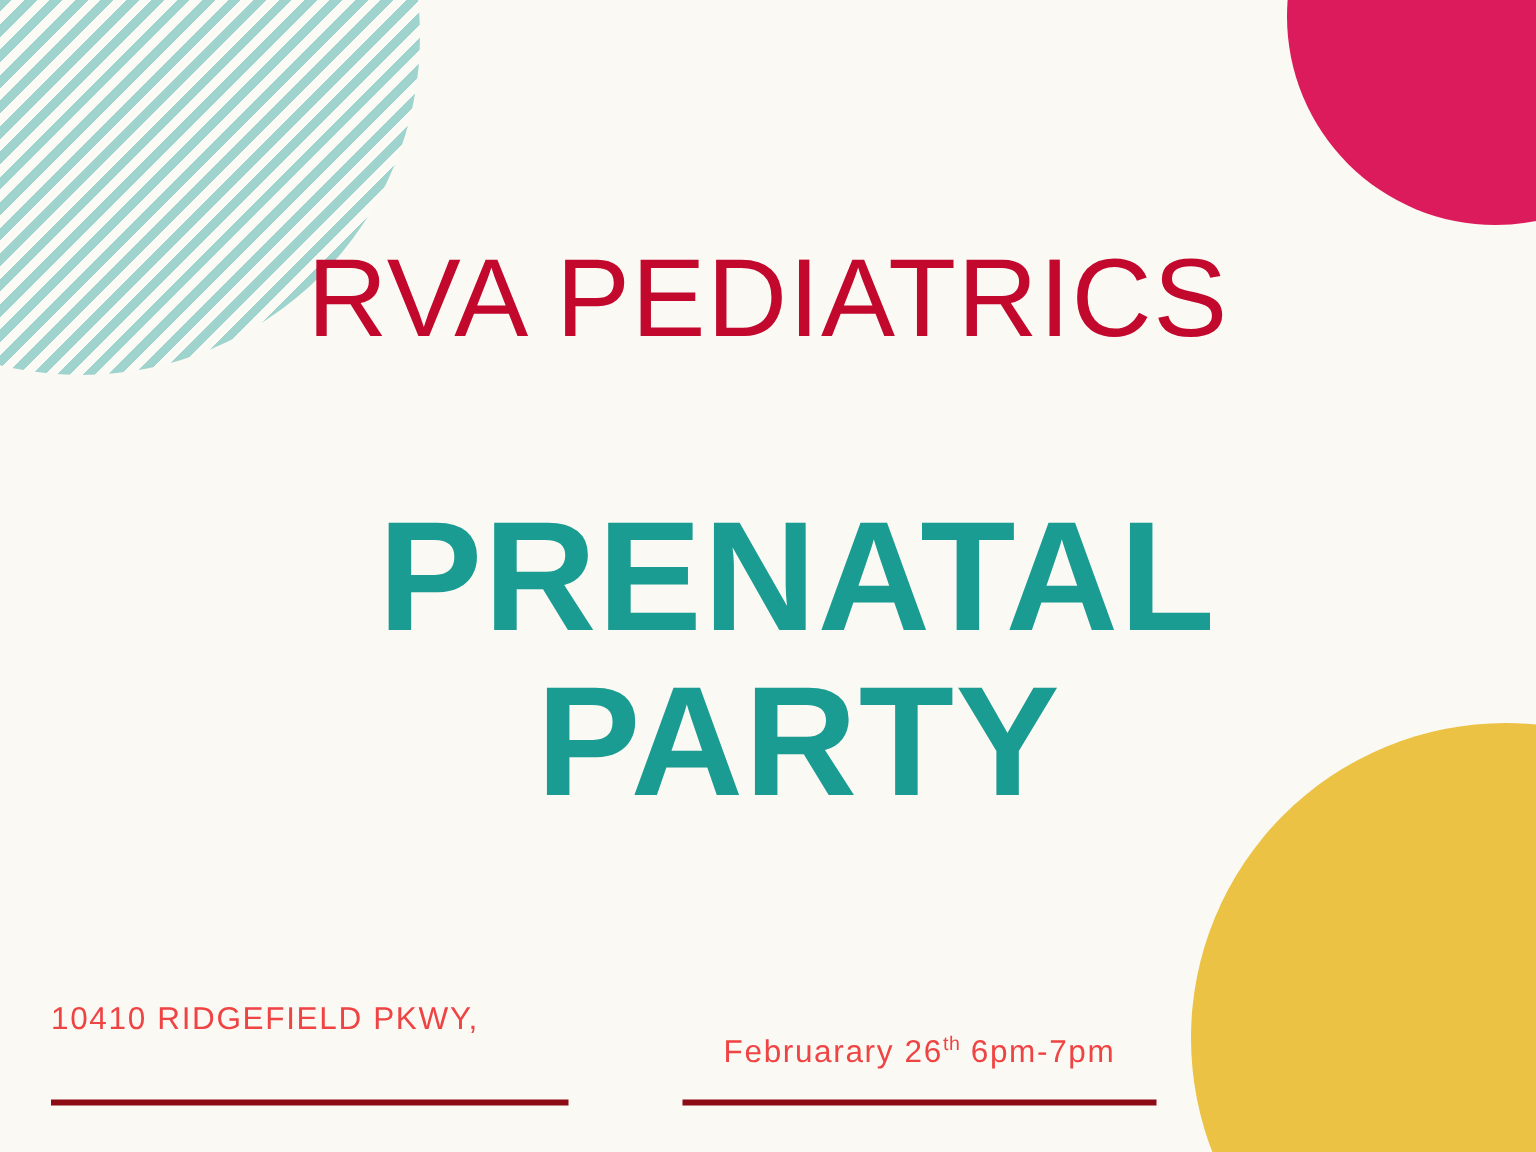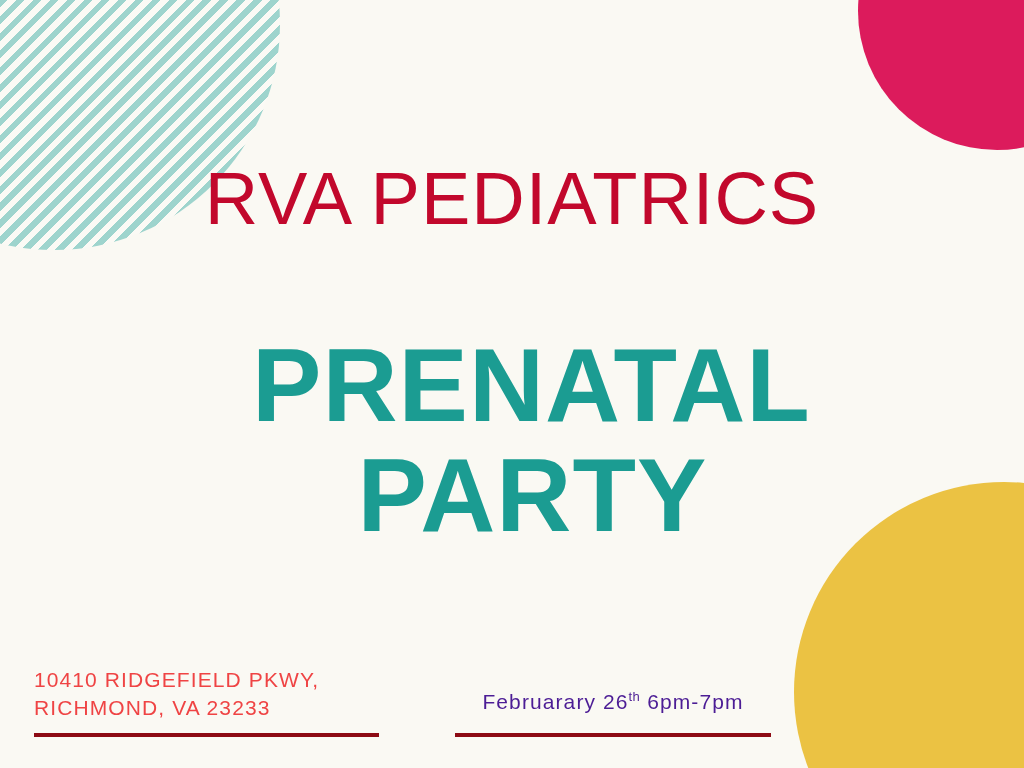--- a/index.html
+++ b/index.html
@@ -140,21 +140,21 @@
 
   .footer-date {
     position: absolute;
     left: 455px;
     top: 688px;
     width: 316px;
     text-align: center;
   }
 
   .date-text {
-    color: #4c1d95;
+    color: #ef4444;
     font-family: "Liberation Sans", sans-serif;
     font-size: 21px;
     font-weight: 400;
     letter-spacing: 1.1px;
     line-height: 1.3;
     white-space: nowrap;
   }
   .date-text sup {
     font-size: 0.62em;
     vertical-align: super;
@@ -182,21 +182,20 @@
   <div class="brand-title">RVA PEDIATRICS</div>
 
   <div class="event-title">
     <span class="line line-1">PRENATAL</span>
     <span class="line line-2">PARTY</span>
   </div>
 
   <div class="footer-address">
     <div class="address-text">
       <span class="addr-line">10410 RIDGEFIELD PKWY,</span>
-      <span class="addr-line">RICHMOND, VA 23233</span>
     </div>
   </div>
 
   <hr class="rule address-rule">
 
   <div class="footer-date">
     <div class="date-text">
       <span>Februarary 26</span><sup>th</sup>
       <span>6pm-7pm</span>
     </div>

